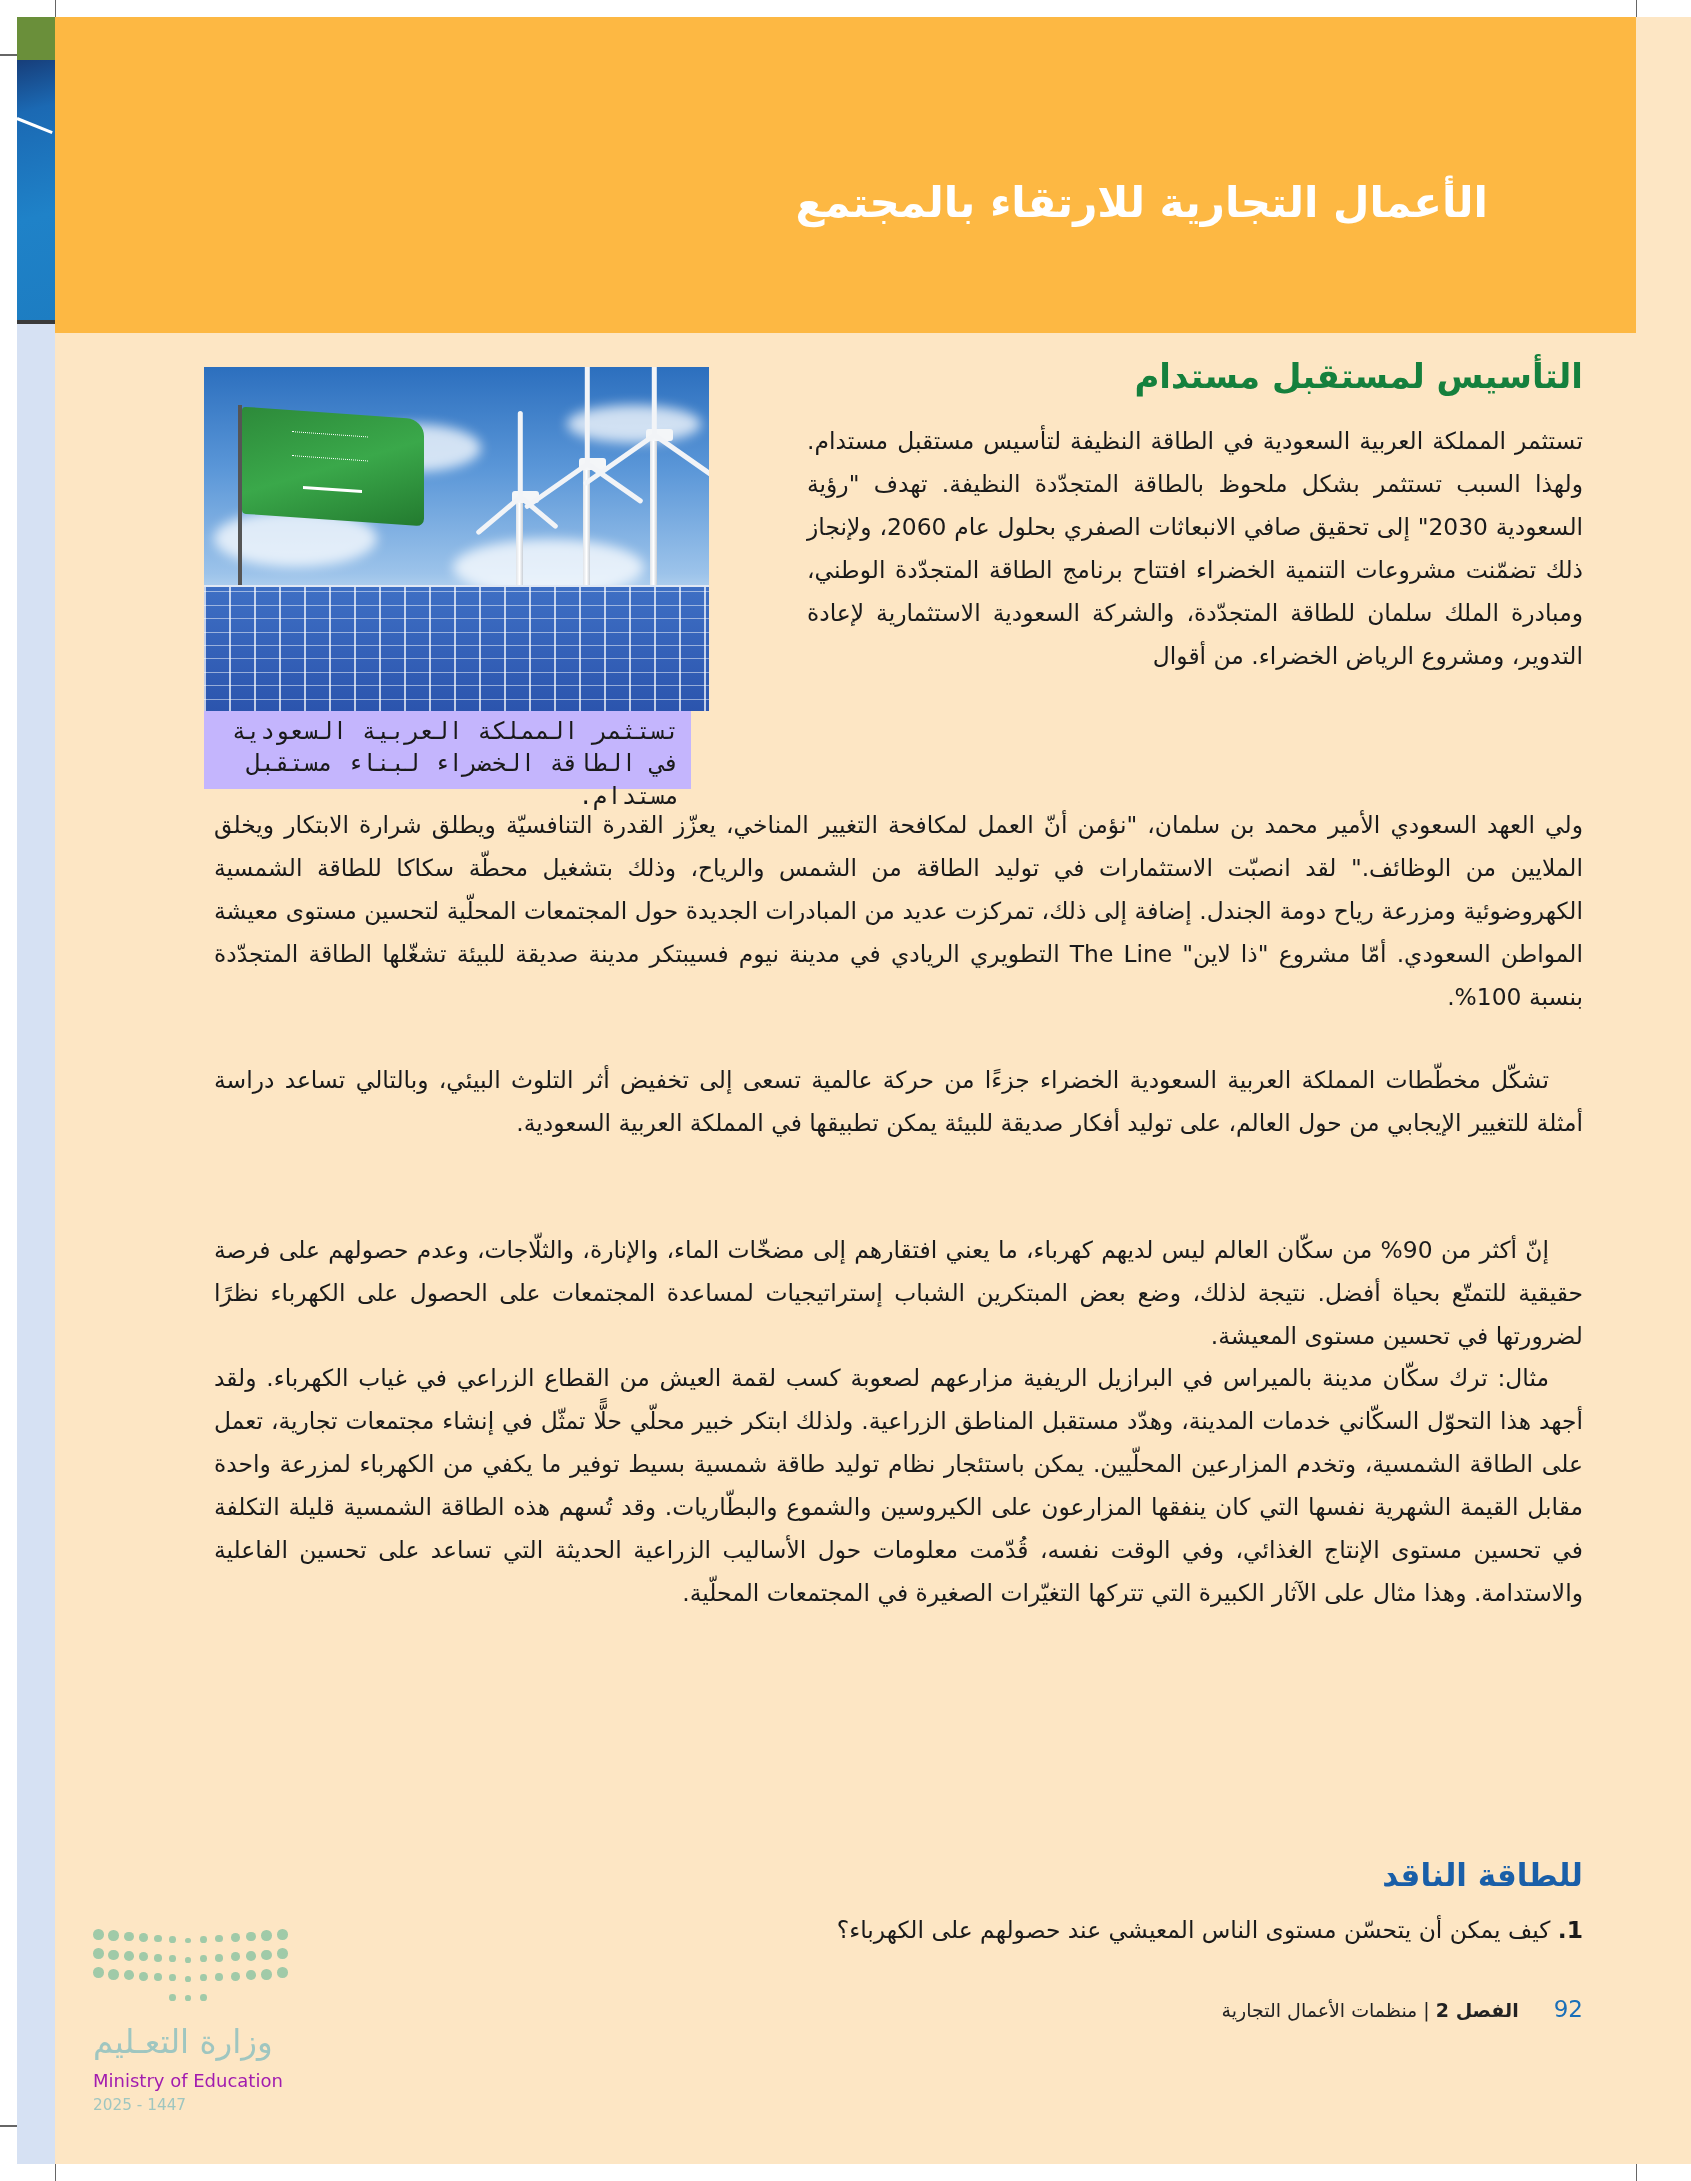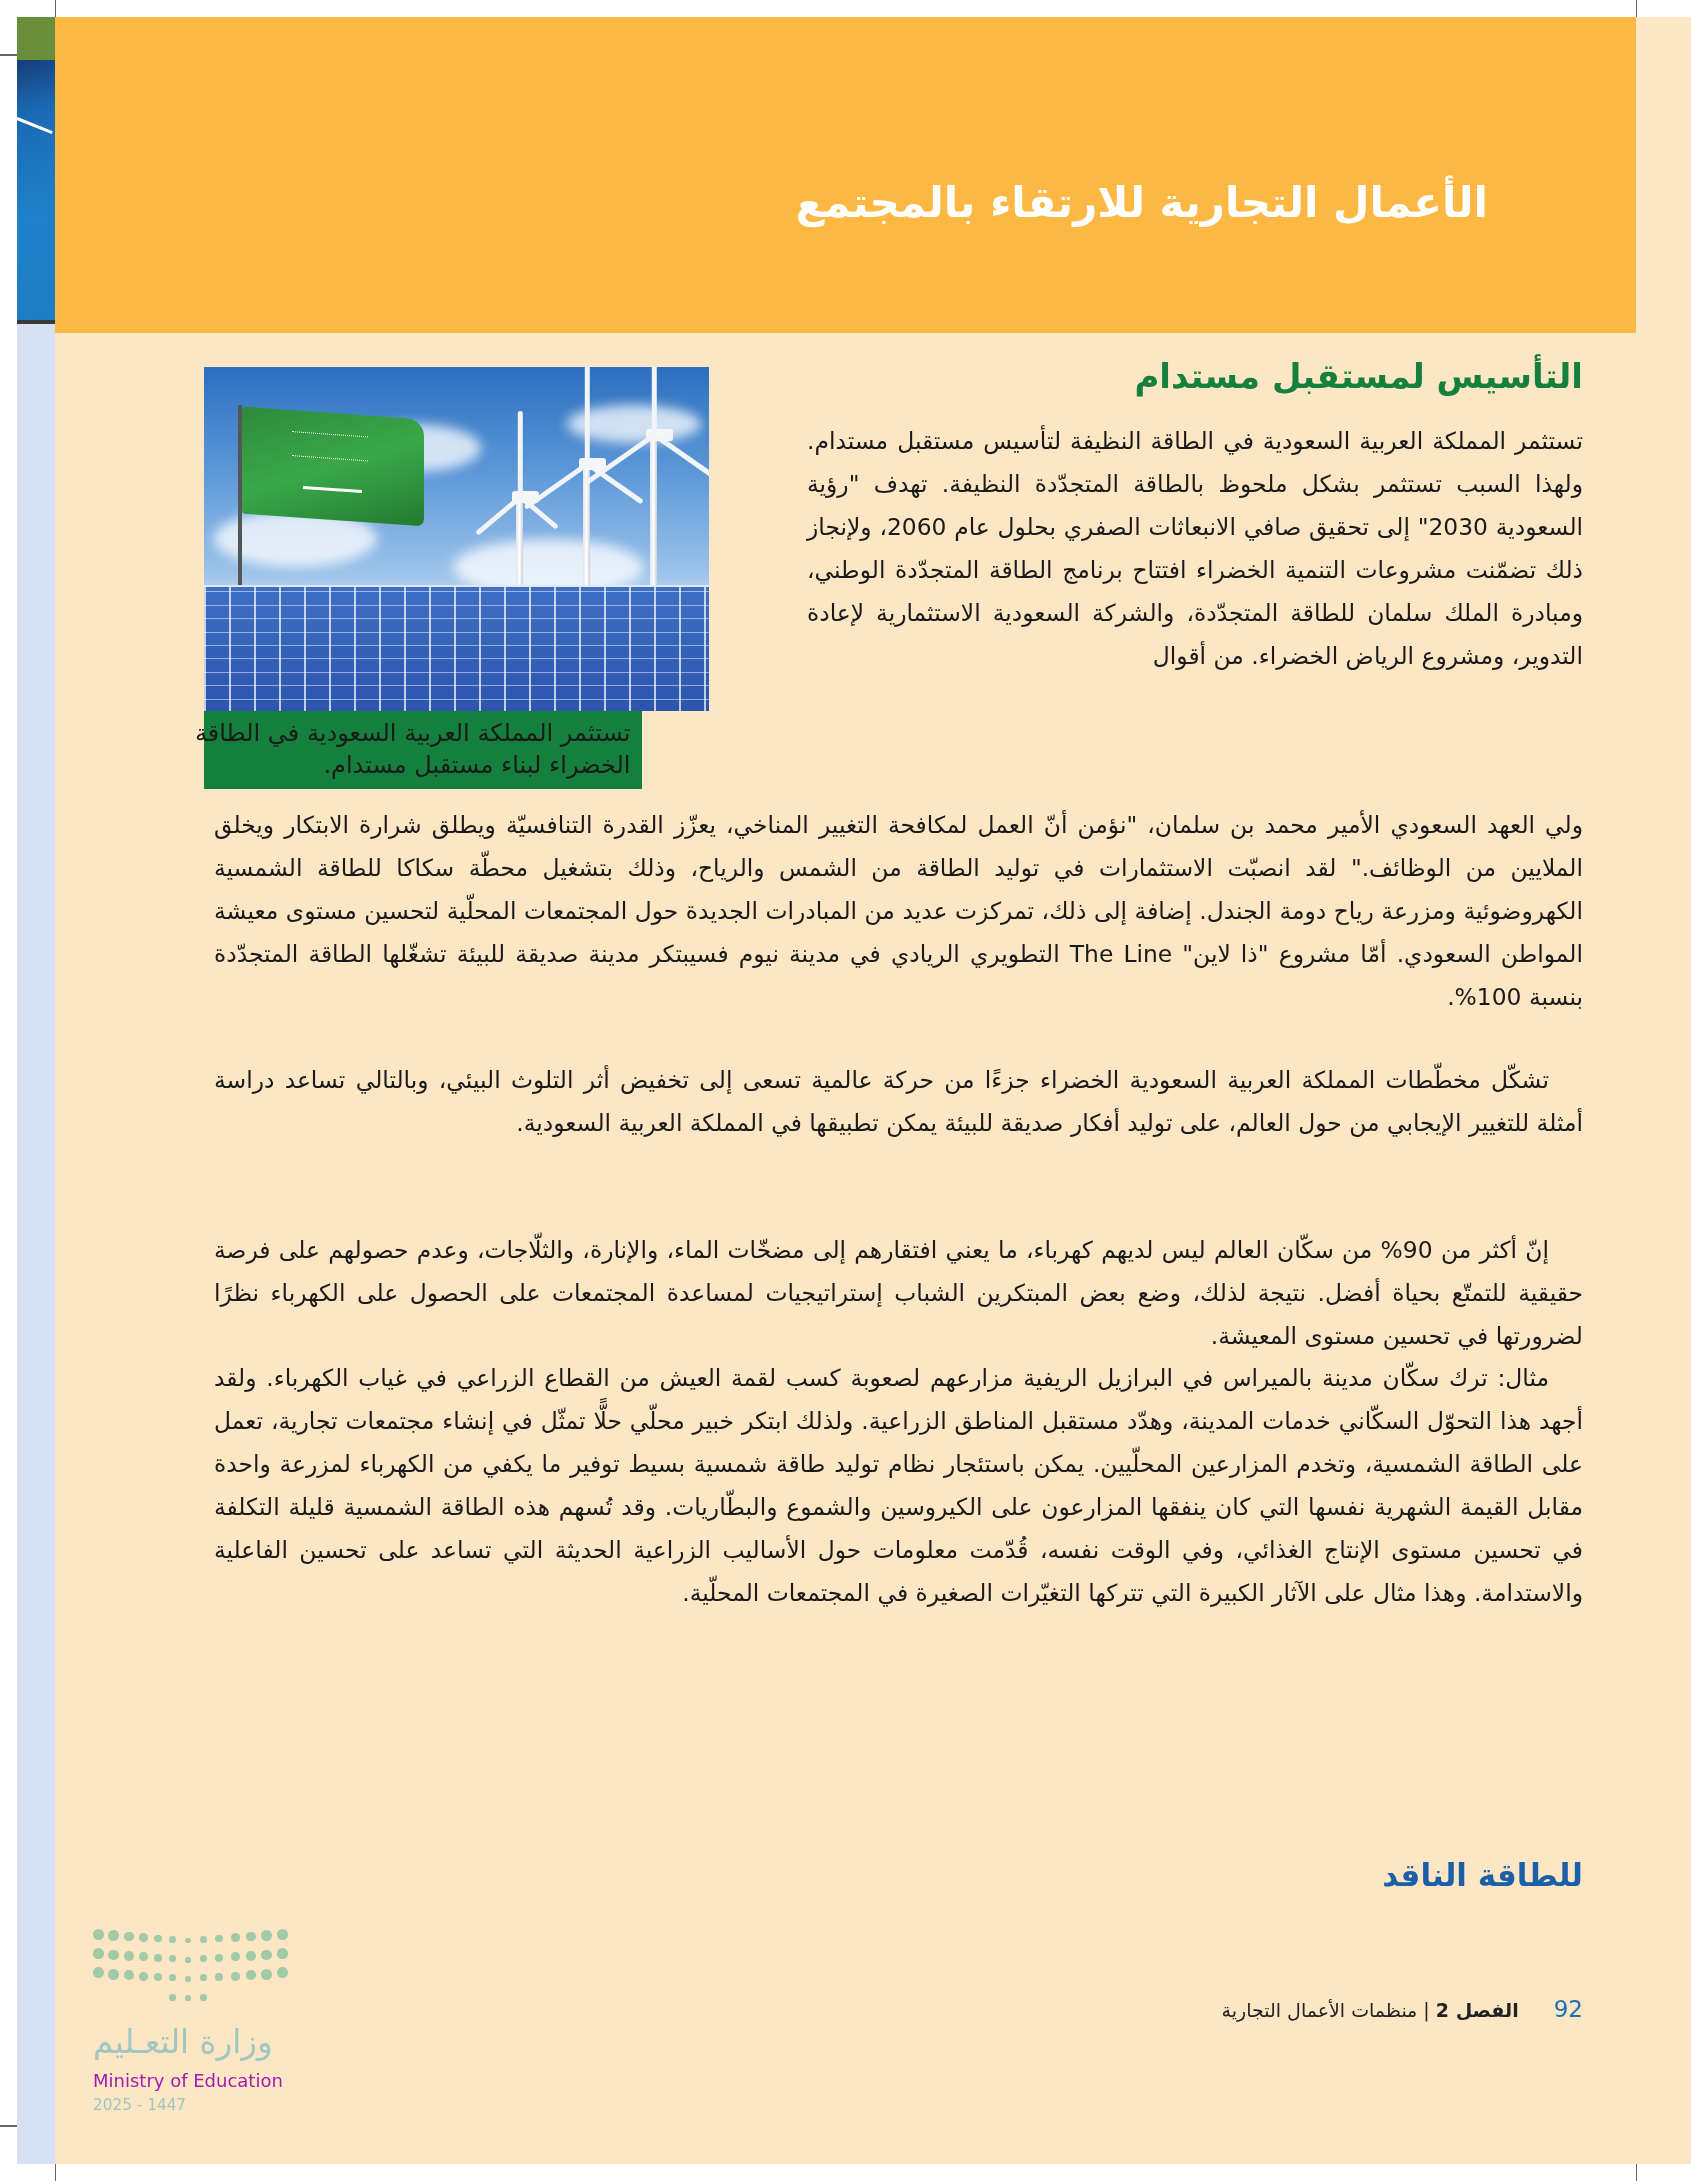--- a/index.html
+++ b/index.html
@@ -59,22 +59,23 @@
     background: linear-gradient(160deg, #2d8a3a, #3aa84a 50%, #237a2f);
     border-radius: 3.8px 17px 7.6px 3.8px; transform: skewY(4deg);
   }
   .flag-script { position: absolute; left: 50px; top: 21px; width: 76px; height: 23px; border-top: 1.9px dotted #fff; border-bottom: 1.9px dotted #fff; }
   .flag-sword { position: absolute; left: 61px; top: 75px; width: 59px; height: 2.9px; background: #fff; }
   .turbine { position: absolute; }
   .tower { position: absolute; width: 7.6px; background: linear-gradient(90deg,#dfe3e8,#ffffff,#c9cfd6); bottom: 0; }
   .blade { position: absolute; width: 4.8px; background: #f2f4f7; transform-origin: top center; border-radius: 2.9px; }
   .nacelle { position: absolute; width: 27px; height: 11.5px; background: #f4f6f8; border-radius: 2.9px; }
   .caption-box {
-    position: absolute; left: 0; top: 361px; width: 438px; height: 78px;
-    background: #15803d;
+    position: absolute; left: 0; top: 361px; width: 487px; height: 78px;
+    background: #c4b5fd;
+    font-family: Liberation Mono, monospace;
   }
   .caption {
     position: absolute; right: 11.5px; top: 5.7px; width: 486px;
     direction: rtl; text-align: right; font-size: 24px; line-height: 32.5px; color: #1a1a1a;
   }
   .h2 {
     position: absolute; right: 108px; top: 339px;
     font-weight: bold; font-size: 34px; color: #15803d; direction: rtl;
   }
   .para {
@@ -175,20 +176,24 @@
   <div class="para p-wide" style="top:787px;">ولي العهد السعودي الأمير محمد بن سلمان، "نؤمن أنّ العمل لمكافحة التغيير المناخي، يعزّز القدرة التنافسيّة ويطلق شرارة الابتكار ويخلق الملايين من الوظائف." لقد انصبّت الاستثمارات في توليد الطاقة من الشمس والرياح، وذلك بتشغيل محطّة سكاكا للطاقة الشمسية الكهروضوئية ومزرعة رياح دومة الجندل. إضافة إلى ذلك، تمركزت عديد من المبادرات الجديدة حول المجتمعات المحلّية لتحسين مستوى معيشة المواطن السعودي. أمّا مشروع "ذا لاين" The Line التطويري الريادي في مدينة نيوم فسيبتكر مدينة صديقة للبيئة تشغّلها الطاقة المتجدّدة بنسبة 100%.</div>
 
   <div class="para p-wide indent" style="top:1042px;">تشكّل مخطّطات المملكة العربية السعودية الخضراء جزءًا من حركة عالمية تسعى إلى تخفيض أثر التلوث البيئي، وبالتالي تساعد دراسة أمثلة للتغيير الإيجابي من حول العالم، على توليد أفكار صديقة للبيئة يمكن تطبيقها في المملكة العربية السعودية.</div>
 
   <div class="para p-wide indent" style="top:1212px;">إنّ أكثر من 90% من سكّان العالم ليس لديهم كهرباء، ما يعني افتقارهم إلى مضخّات الماء، والإنارة، والثلّاجات، وعدم حصولهم على فرصة حقيقية للتمتّع بحياة أفضل. نتيجة لذلك، وضع بعض المبتكرين الشباب إستراتيجيات لمساعدة المجتمعات على الحصول على الكهرباء نظرًا لضرورتها في تحسين مستوى المعيشة.</div>
 
   <div class="para p-wide indent" style="top:1340px;">مثال: ترك سكّان مدينة بالميراس في البرازيل الريفية مزارعهم لصعوبة كسب لقمة العيش من القطاع الزراعي في غياب الكهرباء. ولقد أجهد هذا التحوّل السكّاني خدمات المدينة، وهدّد مستقبل المناطق الزراعية. ولذلك ابتكر خبير محلّي حلًّا تمثّل في إنشاء مجتمعات تجارية، تعمل على الطاقة الشمسية، وتخدم المزارعين المحلّيين. يمكن باستئجار نظام توليد طاقة شمسية بسيط توفير ما يكفي من الكهرباء لمزرعة واحدة مقابل القيمة الشهرية نفسها التي كان ينفقها المزارعون على الكيروسين والشموع والبطّاريات. وقد تُسهم هذه الطاقة الشمسية قليلة التكلفة في تحسين مستوى الإنتاج الغذائي، وفي الوقت نفسه، قُدّمت معلومات حول الأساليب الزراعية الحديثة التي تساعد على تحسين الفاعلية والاستدامة. وهذا مثال على الآثار الكبيرة التي تتركها التغيّرات الصغيرة في المجتمعات المحلّية.</div>
 
   <div class="h3">للطاقة الناقد</div>
 
+  <div class="q" style="top:1899px;">
+    <span class="num">1.</span>
+    <span>كيف يمكن أن يتحسّن مستوى الناس المعيشي عند حصولهم على الكهرباء؟</span>
+  </div>
 
   <div class="footer">
     <span class="pnum">92</span>
     <span class="chap">الفصل 2</span>
     <span>|</span>
     <span>منظمات الأعمال التجارية</span>
   </div>
 
   <div class="moe-logo">
     <div class="dots" id="moe-dots">

